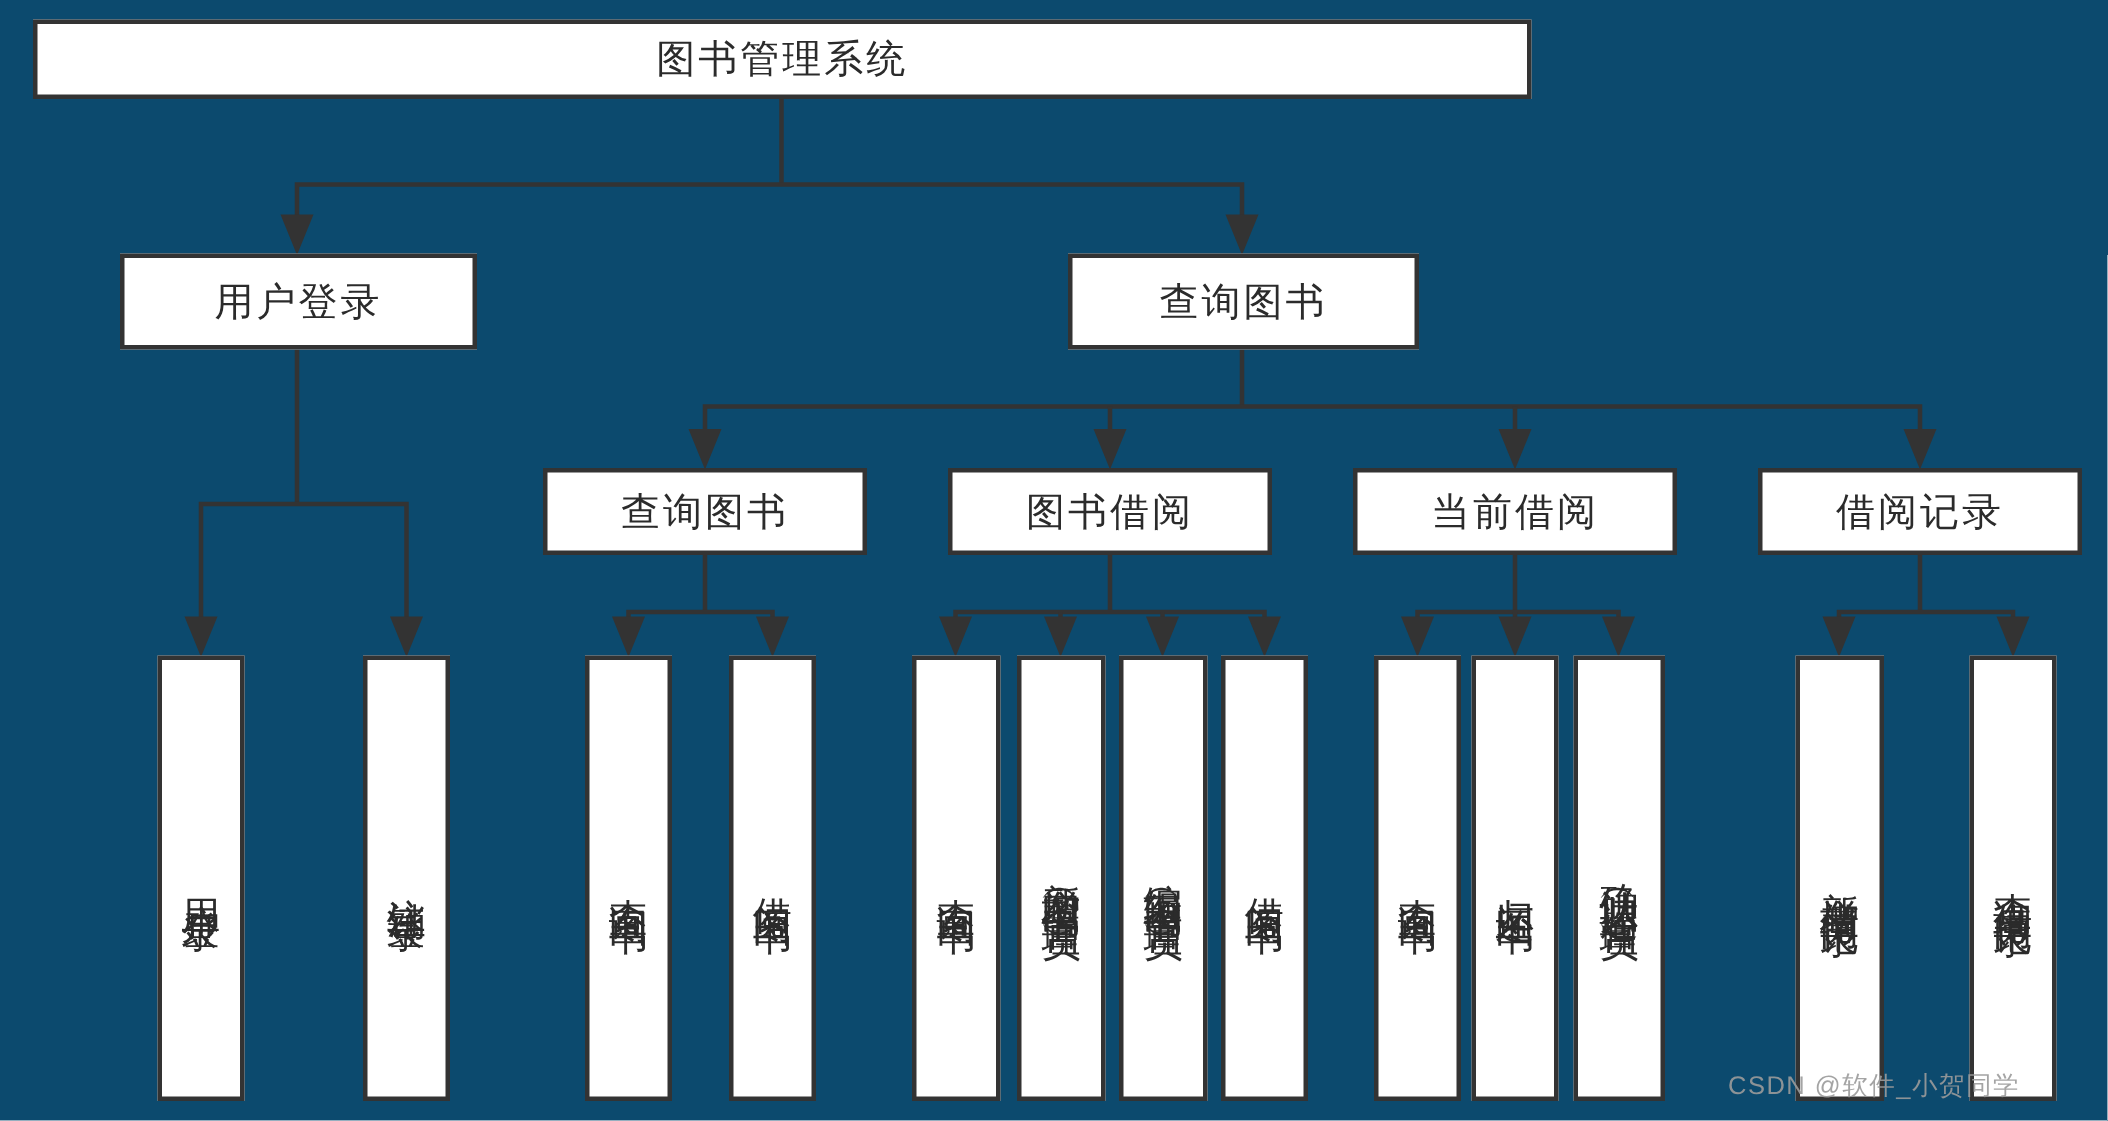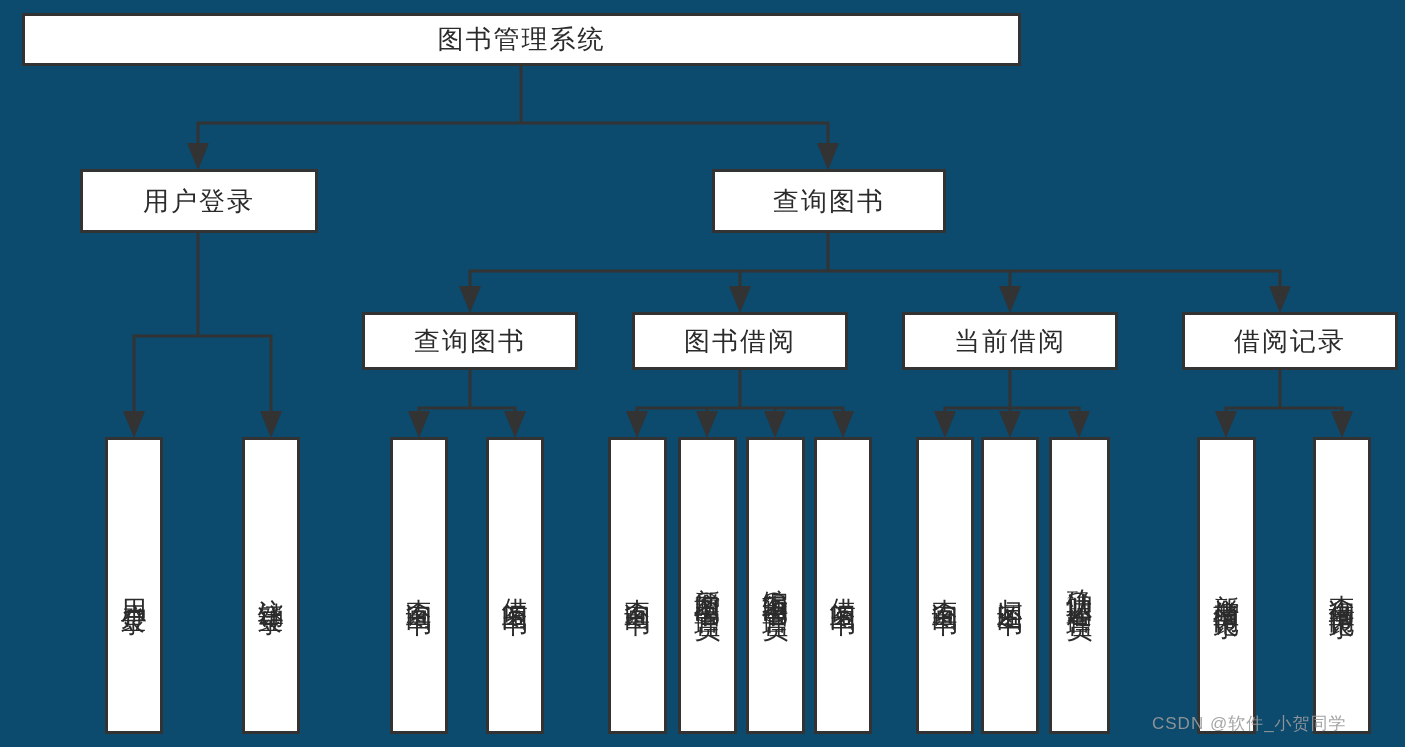--- a/index.html
+++ b/index.html
@@ -117,21 +117,21 @@
 
   <div class="node" style="left:362px; top:312px; width:216px; height:58px;">
     <span>查询图书</span>
   </div>
   <div class="node" style="left:632px; top:312px; width:216px; height:58px;">
     <span>图书借阅</span>
   </div>
   <div class="node" style="left:902px; top:312px; width:216px; height:58px;">
     <span>当前借阅</span>
   </div>
-  <div class="node" style="left:1172px; top:312px; width:216px; height:58px;margin-left:10px;">
+  <div class="node" style="left:1172px; top:312px; width:216px; height:58px;">
     <span>借阅记录</span>
   </div>
 
   <div class="leaf" style="left:105px; top:437px; width:58px; height:297px;">
     <span class="vtext">用户登录</span>
   </div>
   <div class="leaf" style="left:242px; top:437px; width:58px; height:297px;">
     <span class="vtext">注销登录</span>
   </div>
 

